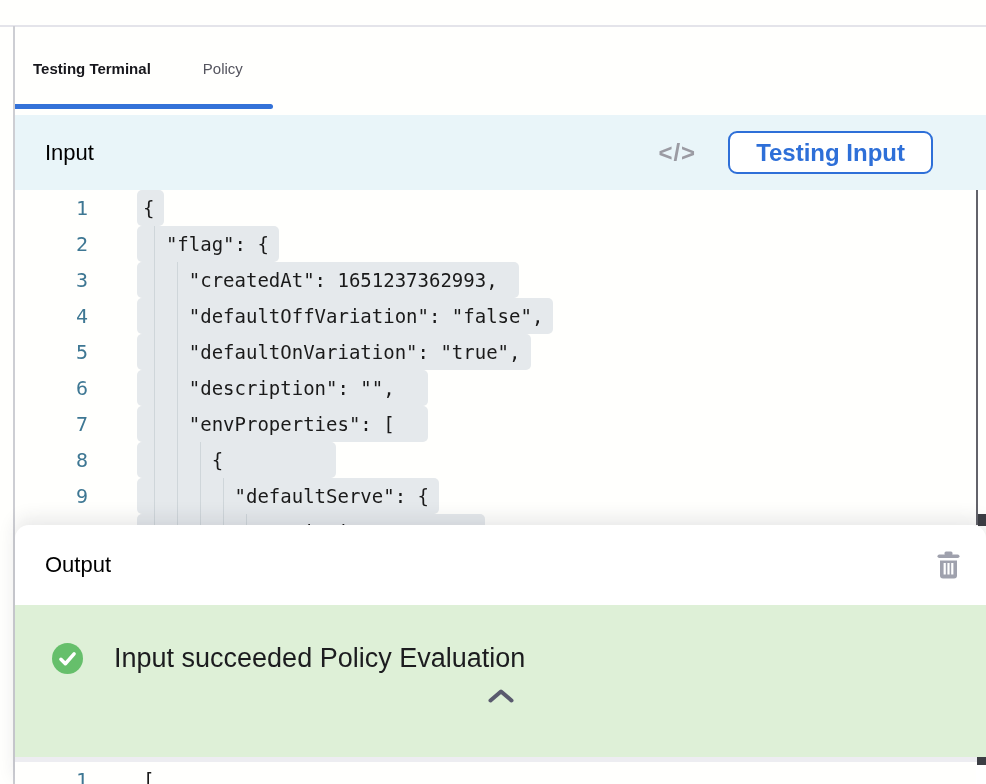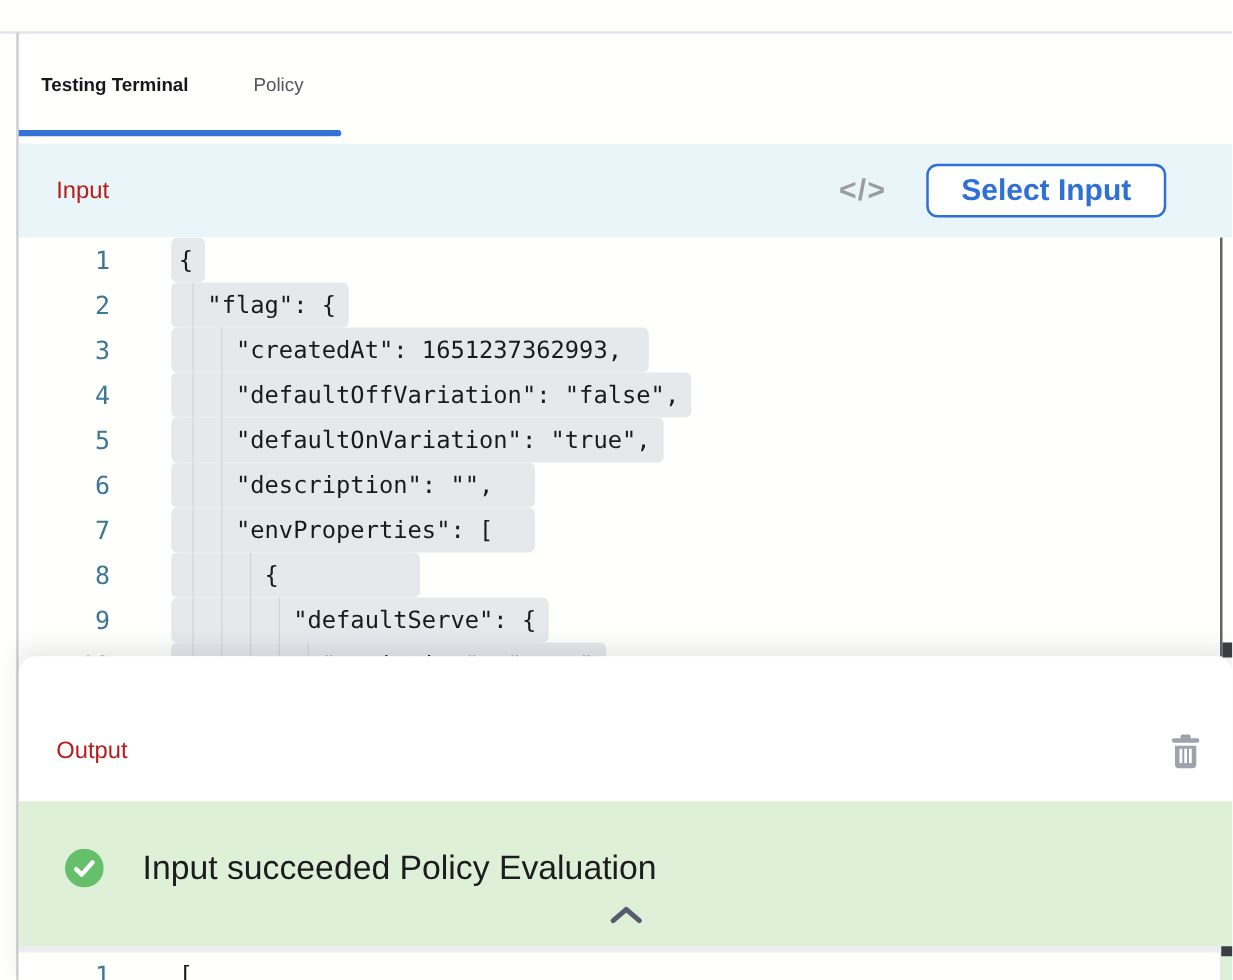--- a/index.html
+++ b/index.html
@@ -17,21 +17,21 @@
   .tab-active{font-weight:bold;color:#17171c;margin-left:18px;}
   .tab-idle{font-weight:400;color:#54545e;margin-left:52px;}
   .tab-underline{position:absolute;left:0;top:77px;width:258px;height:5px;background:#3472d8;border-radius:0 3px 3px 0;}
   .test-btn{position:absolute;right:0;top:20px;height:48px;min-width:138px;background:#5dc369;color:#fff;
             border:none;border-radius:10px 0 0 10px;display:flex;align-items:center;gap:10px;
             padding:0 22px 0 14px;font-size:26px;font-weight:bold;font-family:"Liberation Sans",sans-serif;cursor:pointer;}
 
   
   .input-header{position:absolute;left:15px;top:115px;width:971px;height:75px;background:#e9f5f9;
                 display:flex;align-items:center;padding:0 53px 0 30px;}
-  .panel-title{font-size:19px;color:#b91c1c;}
+  .panel-title{font-size:22px;color:#000000;}
   .spacer{flex:1;}
   .code-glyph{font-size:24px;font-weight:bold;color:#9b9ba3;letter-spacing:1px;margin-right:32px;cursor:pointer;
               font-family:"Liberation Sans",sans-serif;}
   .select-input-btn{height:43px;padding:0 26px;background:#fff;border:2px solid #2e6fd8;border-radius:9px;
                     color:#2e6fd8;font-size:24px;font-weight:600;font-family:"Liberation Sans",sans-serif;cursor:pointer;}
 
   
   .editor{position:absolute;left:15px;top:190px;width:961px;height:335px;overflow:hidden;background:#fffffd;}
   .crow{display:flex;height:36px;line-height:36px;font-family:"DejaVu Sans Mono",monospace;}
   .lnum{width:73px;text-align:right;font-size:20px;color:#3e7793;flex:0 0 73px;user-select:none;}
@@ -39,21 +39,21 @@
   .hl{background:#e5e9ec;border-radius:5px;margin-left:-6px;padding:7px 10px 7px 6px;}
   .guide{position:absolute;top:0;width:1px;height:36px;background:#cfd6da;}
 
   
   .v-track-line{position:absolute;left:976px;top:190px;width:2px;height:335px;background:#63636a;}
   .v-thumb-input{position:absolute;left:978px;top:514px;width:8px;height:12px;background:#3c3e44;}
 
   
   .output-panel{position:absolute;left:15px;top:525px;width:971px;height:259px;background:#fff;
                 border-radius:14px 14px 0 0;box-shadow:0 -7px 18px rgba(40,40,60,.10);}
-  .output-header{height:80px;display:flex;align-items:center;padding:0 24px 0 30px;margin-top:36px;}
+  .output-header{height:80px;display:flex;align-items:center;padding:0 24px 0 30px;}
   .trash{cursor:pointer;display:flex;align-items:center;}
 
   .banner{height:152px;background:#def0d7;display:flex;flex-direction:column;}
   .banner-row{display:flex;align-items:center;gap:31px;margin:38px 0 0 37px;}
   .banner-text{font-size:27px;color:#1c1c1f;}
   .chevron-wrap{align-self:center;margin-top:14px;cursor:pointer;display:flex;}
 
   .out-strip{position:absolute;left:0;top:232px;width:971px;height:5px;background:#ededf1;}
   .out-editor{position:absolute;left:0;top:237px;width:961px;height:22px;overflow:hidden;background:#fffffd;}
   .v-thumb-output{position:absolute;left:962px;top:232px;width:9px;height:8px;background:#3c3e44;}
@@ -69,21 +69,21 @@
   <div class="tabbar">
     <div class="tab tab-active">Testing Terminal</div>
     <div class="tab tab-idle">Policy</div>
     <div class="tab-underline"></div>
   </div>
 
   <div class="input-header">
     <span class="panel-title">Input</span>
     <span class="spacer"></span>
     <span class="code-glyph">&lt;/&gt;</span>
-    <button class="select-input-btn">Select Input</button>
+    <button class="select-input-btn">Testing Input</button>
   </div>
 
   <div class="editor" id="input-editor">
       <div class="crow">
         <div class="lnum">1</div>
         <div class="ccode"><span class="hl">{</span></div>
       </div>
       <div class="crow">
         <div class="lnum">2</div>
         <div class="ccode"><div class="guide" style="left: calc(1ch + 55px);"></div><span class="hl">  "flag": {</span></div>

